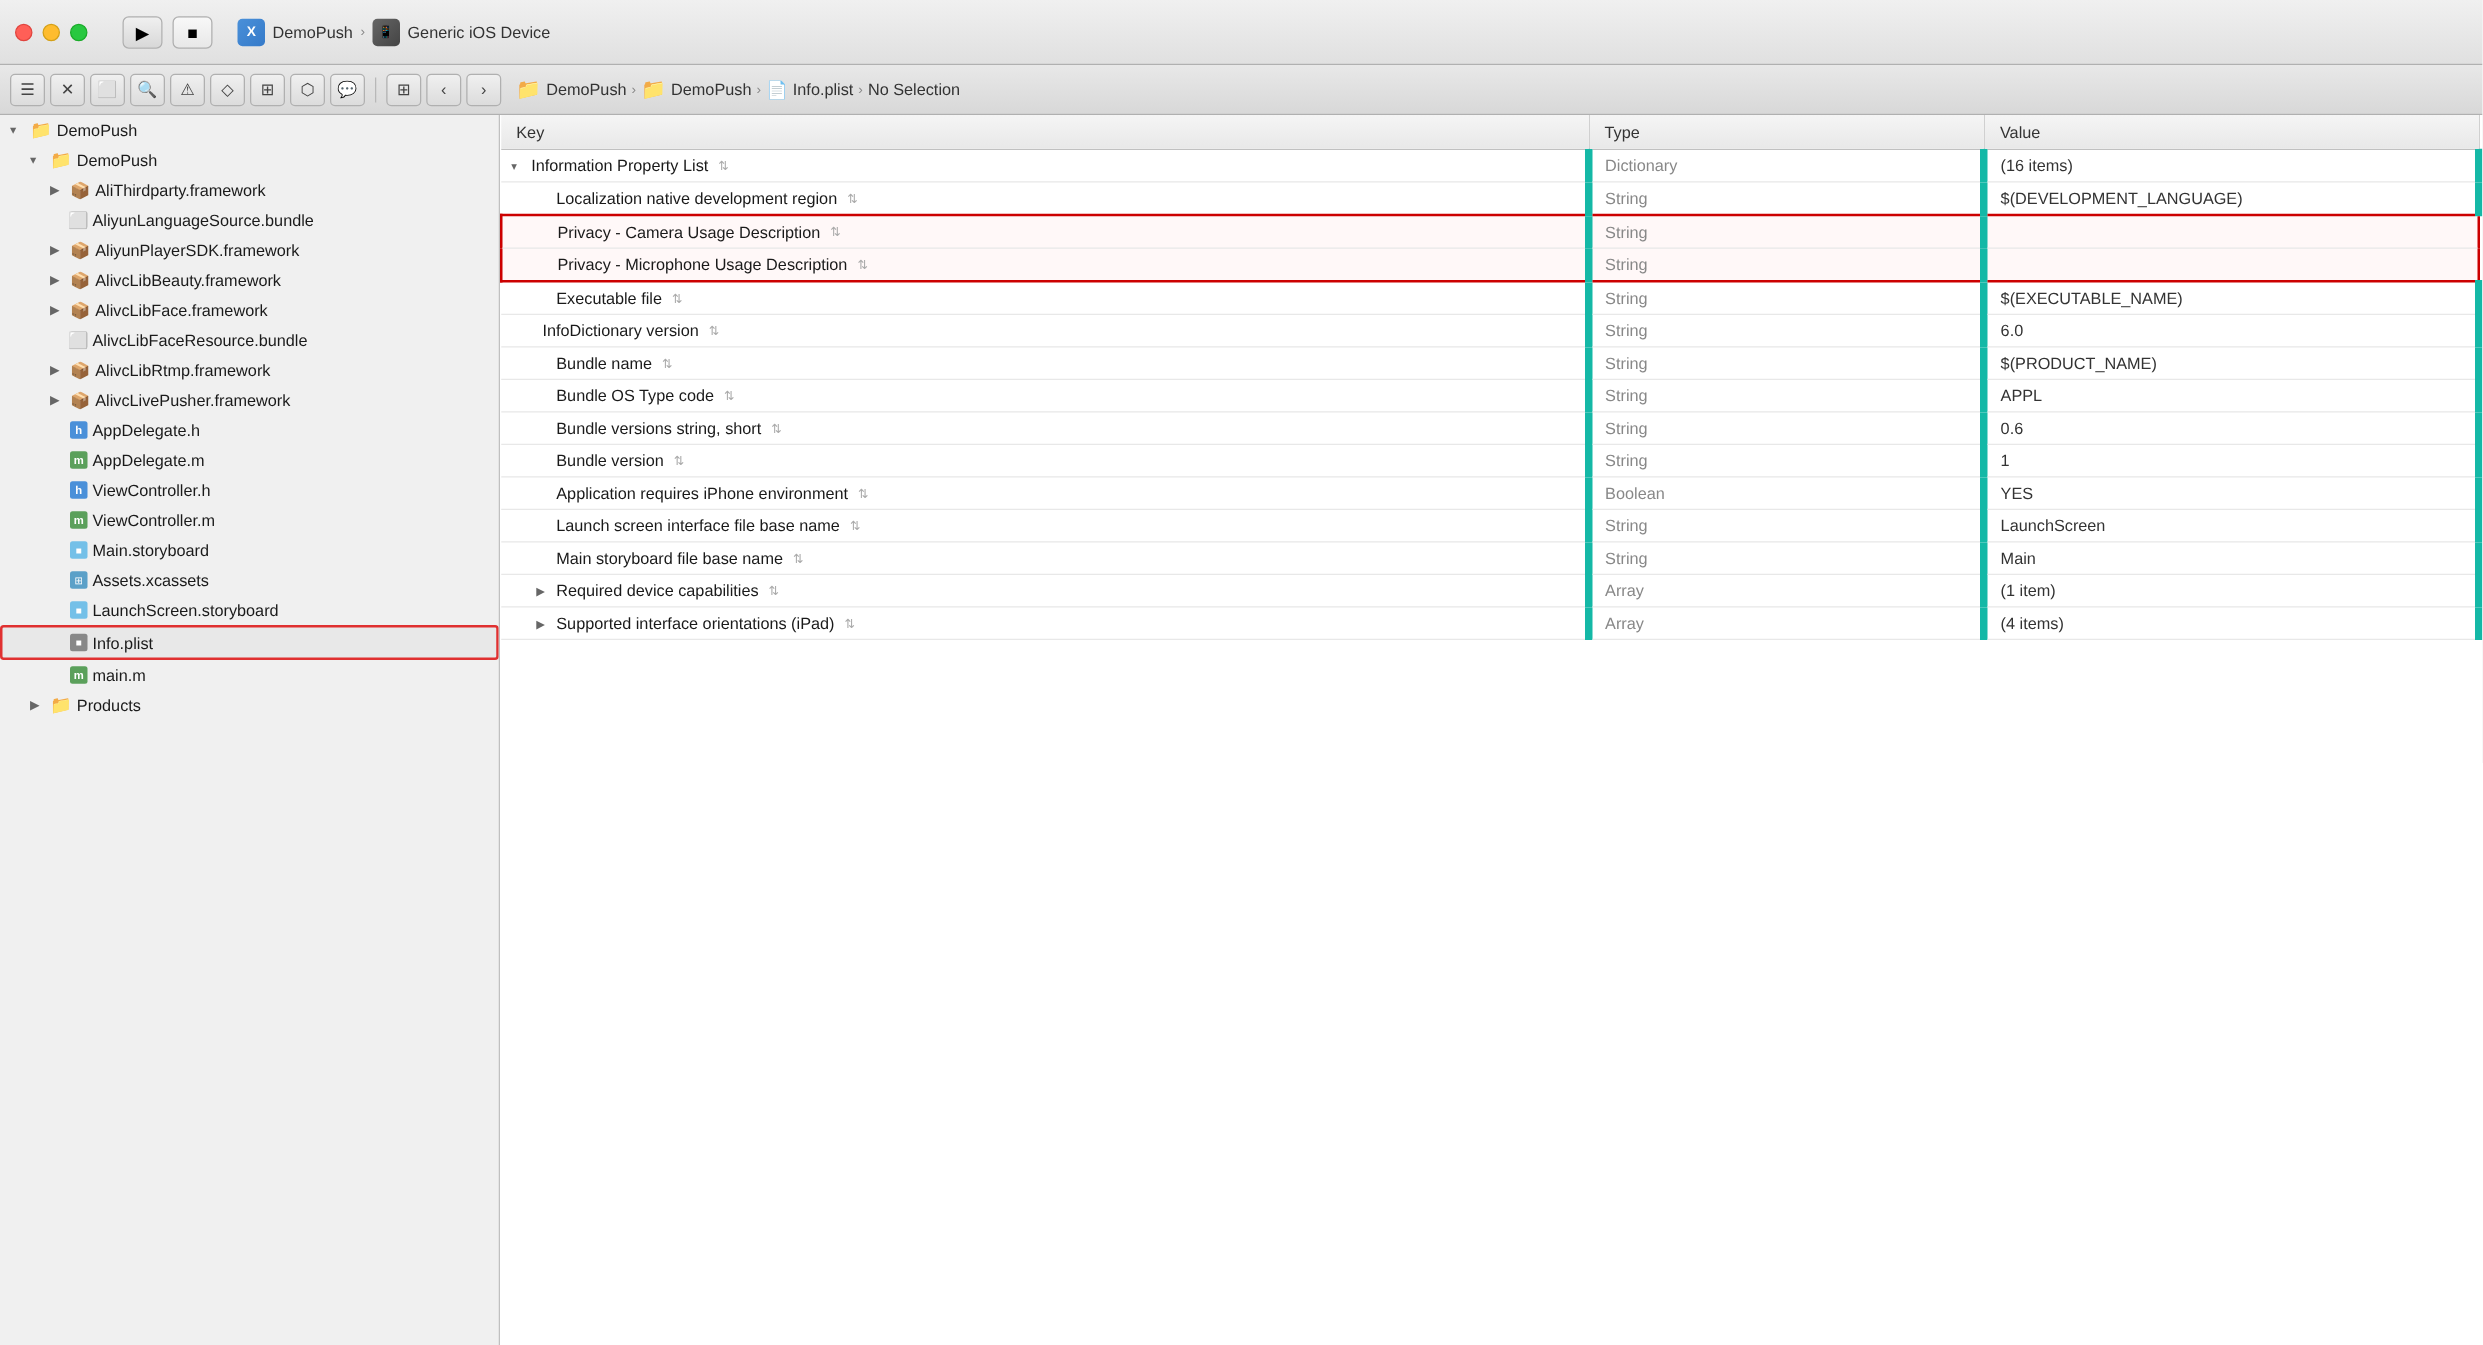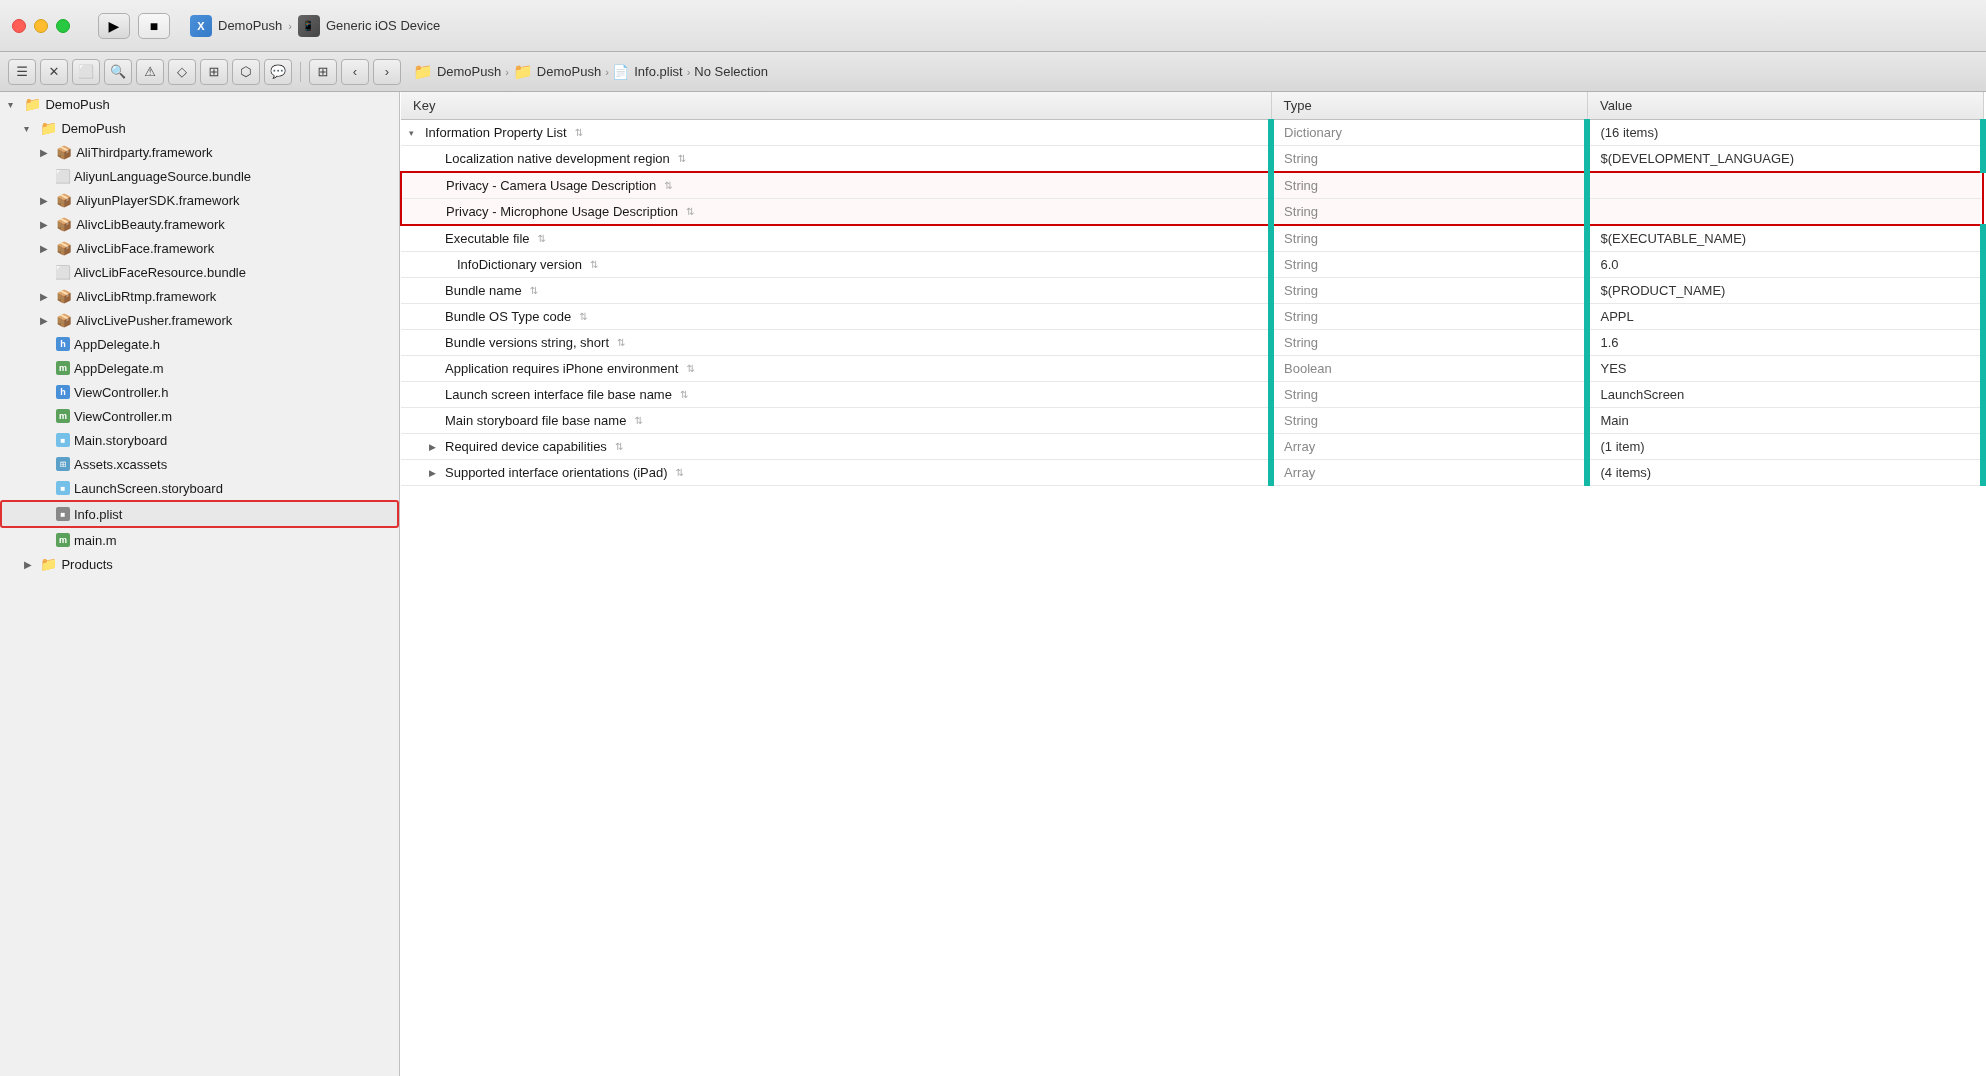--- a/index.html
+++ b/index.html
@@ -506,21 +506,21 @@
               <div class="key-cell">
                 <span class="key-disclosure leaf"></span>
                 <span>Executable file</span>
                 <span class="sort-arrows">⇅</span>
               </div>
             </td>
             <td class="type-col">String</td>
             <td class="value-col">$(EXECUTABLE_NAME)</td>
           </tr>
           <tr>
-            <td style="padding-left: 40px;">
+            <td style="padding-left: 17px;">
               <div class="key-cell">
                 <span class="key-disclosure leaf"></span>
                 <span>InfoDictionary version</span>
                 <span class="sort-arrows">⇅</span>
               </div>
             </td>
             <td class="type-col">String</td>
             <td class="value-col">6.0</td>
           </tr>
           <tr>
@@ -547,21 +547,32 @@
           </tr>
           <tr>
             <td style="padding-left: 28px;">
               <div class="key-cell">
                 <span class="key-disclosure leaf"></span>
                 <span>Bundle versions string, short</span>
                 <span class="sort-arrows">⇅</span>
               </div>
             </td>
             <td class="type-col">String</td>
-            <td class="value-col">1.6</td>
+            <td class="value-col">0.6</td>
+          </tr>
+          <tr>
+            <td style="padding-left: 28px;">
+              <div class="key-cell">
+                <span class="key-disclosure leaf"></span>
+                <span>Bundle version</span>
+                <span class="sort-arrows">⇅</span>
+              </div>
+            </td>
+            <td class="type-col">String</td>
+            <td class="value-col">1</td>
           </tr>
           <tr>
             <td style="padding-left: 28px;">
               <div class="key-cell">
                 <span class="key-disclosure leaf"></span>
                 <span>Application requires iPhone environment</span>
                 <span class="sort-arrows">⇅</span>
               </div>
             </td>
             <td class="type-col">Boolean</td>

